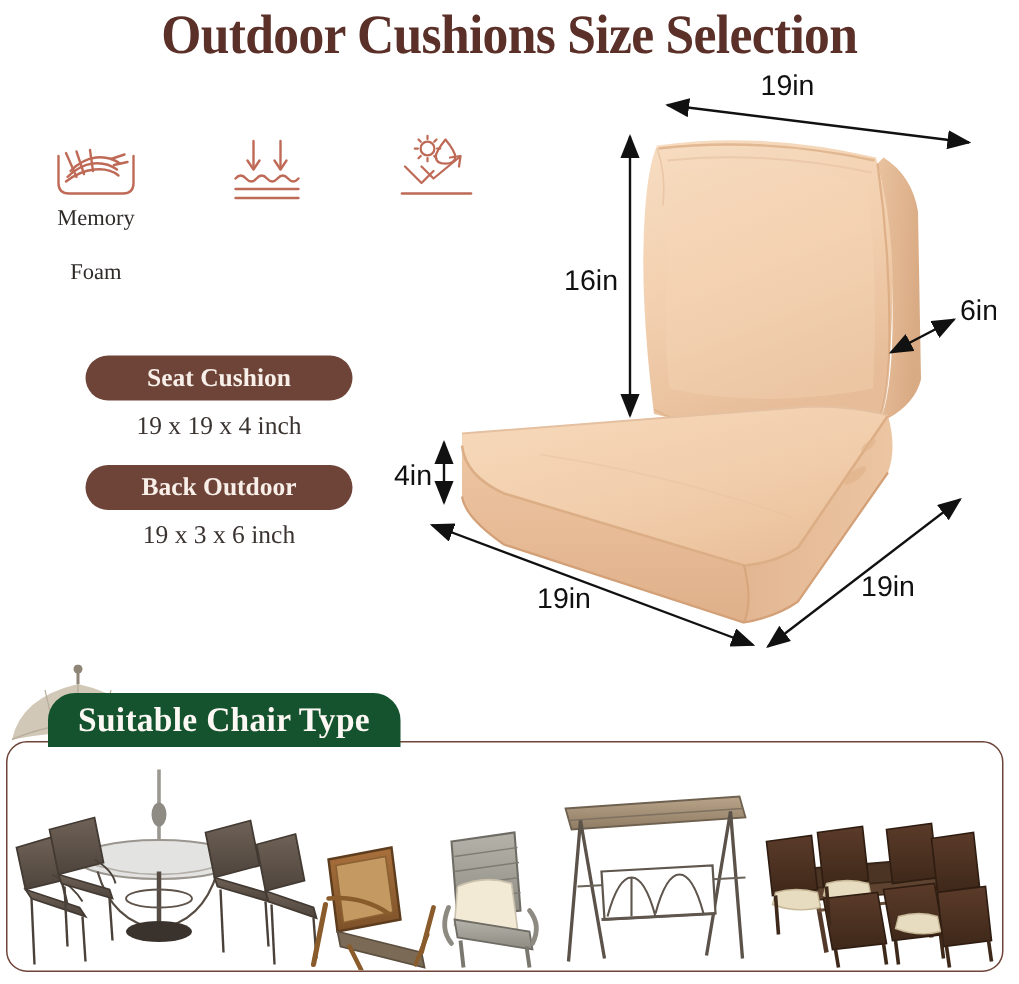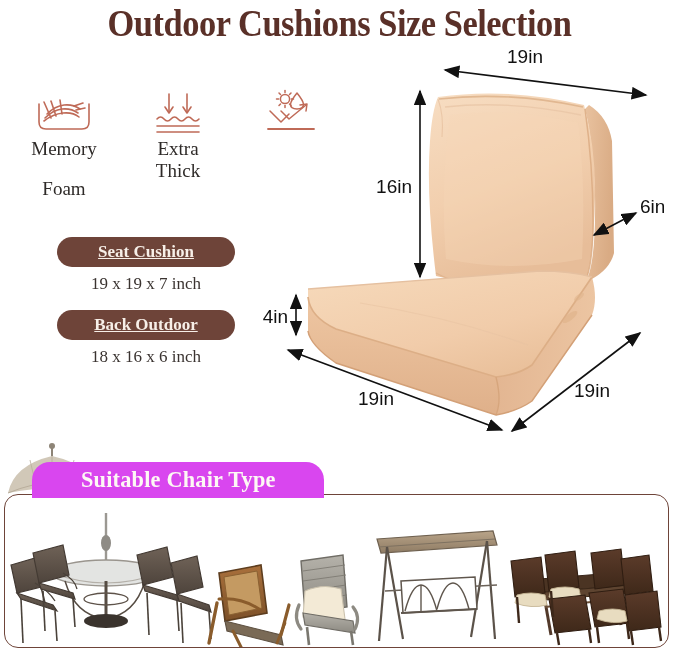--- a/index.html
+++ b/index.html
@@ -47,21 +47,21 @@
   }
   .feature-icon {
     height: 52px;
     display: flex;
     align-items: center;
     justify-content: center;
   }
   .feature-label {
     margin-top: 4px;
     font-family: "Liberation Serif", serif;
-    font-size: 19px;
+    font-size: 15px;
     line-height: 1.18;
     color: #2e2a28;
   }
 
   
   .specs {
     position: absolute;
     top: 237px;
     left: 36px;
     width: 220px;
@@ -72,21 +72,20 @@
     border-radius: 15px;
     background: #6e4439;
     color: #f7efe8;
     display: flex;
     align-items: center;
     justify-content: center;
     font-family: "Liberation Serif", serif;
     font-weight: bold;
     font-size: 17px;
     margin: 0 auto;
-    text-decoration: underline;
   }
   .spec-size {
     text-align: center;
     font-family: "Liberation Serif", serif;
     font-size: 17px;
     color: #3a3330;
     margin-top: 7px;
     margin-bottom: 16px;
   }
 
@@ -104,23 +103,23 @@
     font-family: "Liberation Sans", sans-serif;
     font-size: 19px;
     fill: #111111;
   }
 
   
   .banner {
     position: absolute;
     top: 462px;
     left: 32px;
-    width: 292px;
+    width: 235px;
     height: 36px;
-    background: #d946ef;
+    background: #14532d;
     border-radius: 18px 18px 0 0;
     display: flex;
     align-items: center;
     justify-content: center;
     z-index: 4;
   }
   .banner-text {
     color: #fdf8f4;
     font-family: "Liberation Serif", serif;
     font-weight: bold;
@@ -193,24 +192,20 @@
         <g fill="none" stroke="#bf6a57" stroke-width="1.6" stroke-linecap="round" stroke-linejoin="round">
           <path d="M24 6 L24 24"></path>
           <path d="M20 19 L24 25 L28 19"></path>
           <path d="M42 6 L42 24"></path>
           <path d="M38 19 L42 25 L46 19"></path>
           <path d="M12 31 q3.5 -4 7 0 q3.5 4 7 0 q3.5 -4 7 0 q3.5 4 7 0 q3.5 -4 7 0 q3.5 4 7 0"></path>
           <path d="M12 38 L54 38"></path>
           <path d="M12 44 L54 44"></path>
         </g>
       </svg>
-    </div>
-    <div>
-      <div class="feature-label" style="margin-top:0">Extra</div>
-      <div class="feature-label" style="margin-top:0">Thick</div>
     </div>
   </div>
 
   <div class="feature">
     <div class="feature-icon">
       <svg width="66" height="48" viewBox="0 0 66 48">
         <g fill="none" stroke="#bf6a57" stroke-width="1.5" stroke-linecap="round" stroke-linejoin="round">
           <circle cx="26" cy="11" r="4.6"></circle>
           <path d="M26 2.5 L26 4.6"></path>
           <path d="M26 17.4 L26 19.5"></path>
@@ -227,23 +222,23 @@
         </g>
         <path d="M9 41 L55 41" stroke="#bf6a57" stroke-width="1.8" stroke-linecap="round"></path>
       </svg>
     </div>
   </div>
 
 </div>
 
 <div class="specs">
   <div class="pill">Seat Cushion</div>
-  <div class="spec-size">19 x 19 x 7 inch</div>
+  <div class="spec-size">19 x 19 x 4 inch</div>
   <div class="pill">Back Outdoor</div>
-  <div class="spec-size">18 x 16 x 6 inch</div>
+  <div class="spec-size">19 x 3 x 6 inch</div>
 </div>
 
 <div class="diagram">
   <svg width="424" height="390" viewBox="0 0 424 390">
     <defs>
       <linearGradient id="backFace" x1="0" y1="0" x2="0.35" y2="1">
         <stop offset="0%" stop-color="#f7ddc2"></stop>
         <stop offset="55%" stop-color="#f2cfae"></stop>
         <stop offset="100%" stop-color="#e7bd99"></stop>
       </linearGradient>

